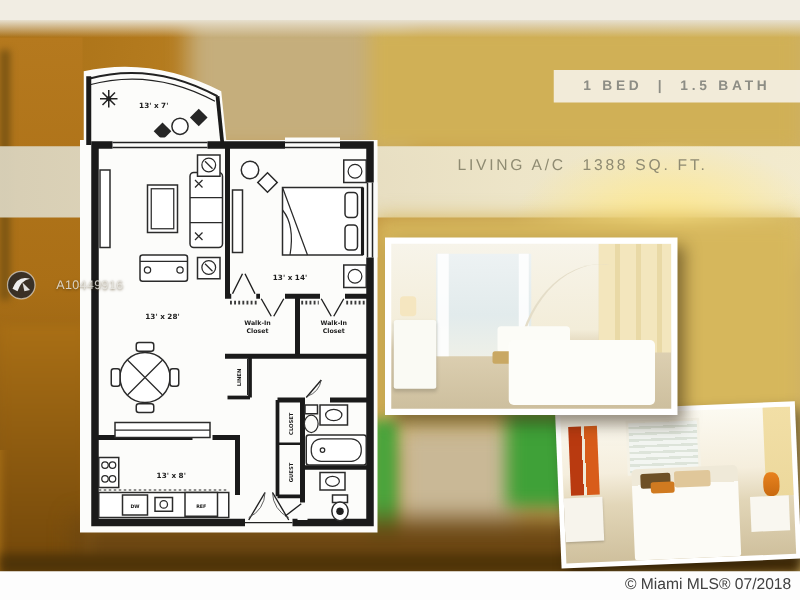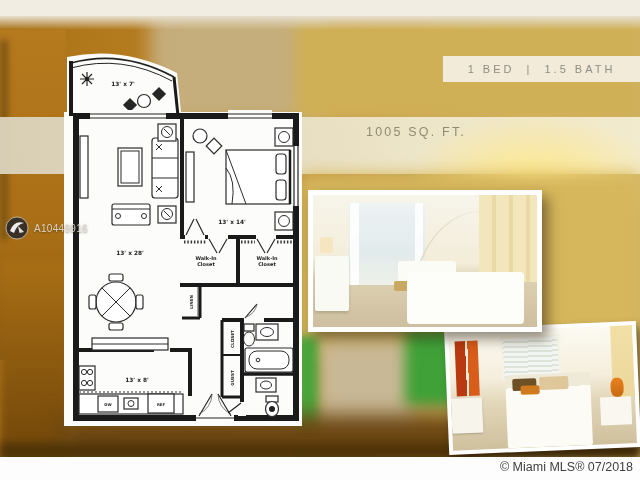--- a/index.html
+++ b/index.html
@@ -36,25 +36,25 @@
   .leaf{stroke:#1e1e1e;stroke-width:1.1;fill:none;}
   .arc{stroke:#4a4a4a;stroke-width:.7;fill:none;}
   .fp-dim{font:700 5.8px "DejaVu Sans",sans-serif;fill:#1c1c1c;text-anchor:middle;}
   .fp-small{font:700 5px "DejaVu Sans",sans-serif;fill:#1c1c1c;text-anchor:middle;}
   .fp-tiny{font:700 4.2px "DejaVu Sans",sans-serif;fill:#1c1c1c;text-anchor:middle;}
   .fp-micro{font:700 3.8px "DejaVu Sans",sans-serif;fill:#1c1c1c;text-anchor:middle;}
 
   
   .bar-bedbath{left:443px;top:56px;width:197px;height:26px;z-index:4;
                background:rgba(243,238,224,.95);display:flex;align-items:center;justify-content:center;}
-  .bar-bedbath span{color:#8d8d85;font-size:11px;letter-spacing:3px;white-space:pre;font-weight:400;}
+  .bar-bedbath span{color:#8d8d85;font-size:11px;letter-spacing:3px;white-space:pre;font-weight:700;}
   .stats{left:366px;top:124px;z-index:4;}
   .stat-row{display:flex;color:#8f8b72;font-size:12.5px;letter-spacing:2.2px;line-height:16px;white-space:pre;}
   .stat-label{width:100px;}
-  .watermark{left:5px;top:216px;z-index:8;display:flex;align-items:center;gap:5px;}
+  .watermark{left:5px;top:216px;z-index:8;display:flex;align-items:center;gap:16px;}
   .watermark .wm-text{color:rgba(232,230,226,.85);font-size:10px;letter-spacing:.3px;
                       text-shadow:0 1px 2px rgba(60,40,0,.6);}
   .footer{left:0;top:457px;width:640px;height:23px;background:#fdfdfd;z-index:9;}
   .footer-text{position:absolute;right:7px;top:3px;color:#404040;font-size:12.5px;}
 
   
   .photo{background:#fff;box-shadow:6px 7px 12px rgba(40,25,5,.5);}
   .photo-living{left:308px;top:190px;width:224px;height:132px;padding:5px;z-index:6;}
   .pl-content{position:relative;width:100%;height:100%;overflow:hidden;
     background:linear-gradient(180deg,#f7f4ea 0%,#f3edd9 52%,#ddd0b2 64%,#cdbf9e 100%);}
@@ -283,21 +283,22 @@
       <text class="fp-dim" x="77" y="330">13' x 8'</text>
     </g>
   </svg>
 
   <div class="abs bar-bedbath">
     <span>1 BED  |  1.5 BATH</span>
   </div>
 
   <div class="abs stats">
     <div class="stat-row">
-      <span class="stat-value">1005 SQ. FT.</span>
+      <span class="stat-label">LIVING A/C</span>
+      <span class="stat-value">1388 SQ. FT.</span>
     </div>
   </div>
 
   <div class="abs photo photo-living">
     <div class="pl-content">
       <div class="pl-window">
         <div class="pl-curtain" style="left:2%"></div>
         <div class="pl-curtain" style="right:2%"></div>
       </div>
       <div class="pl-wallpanels"></div>

